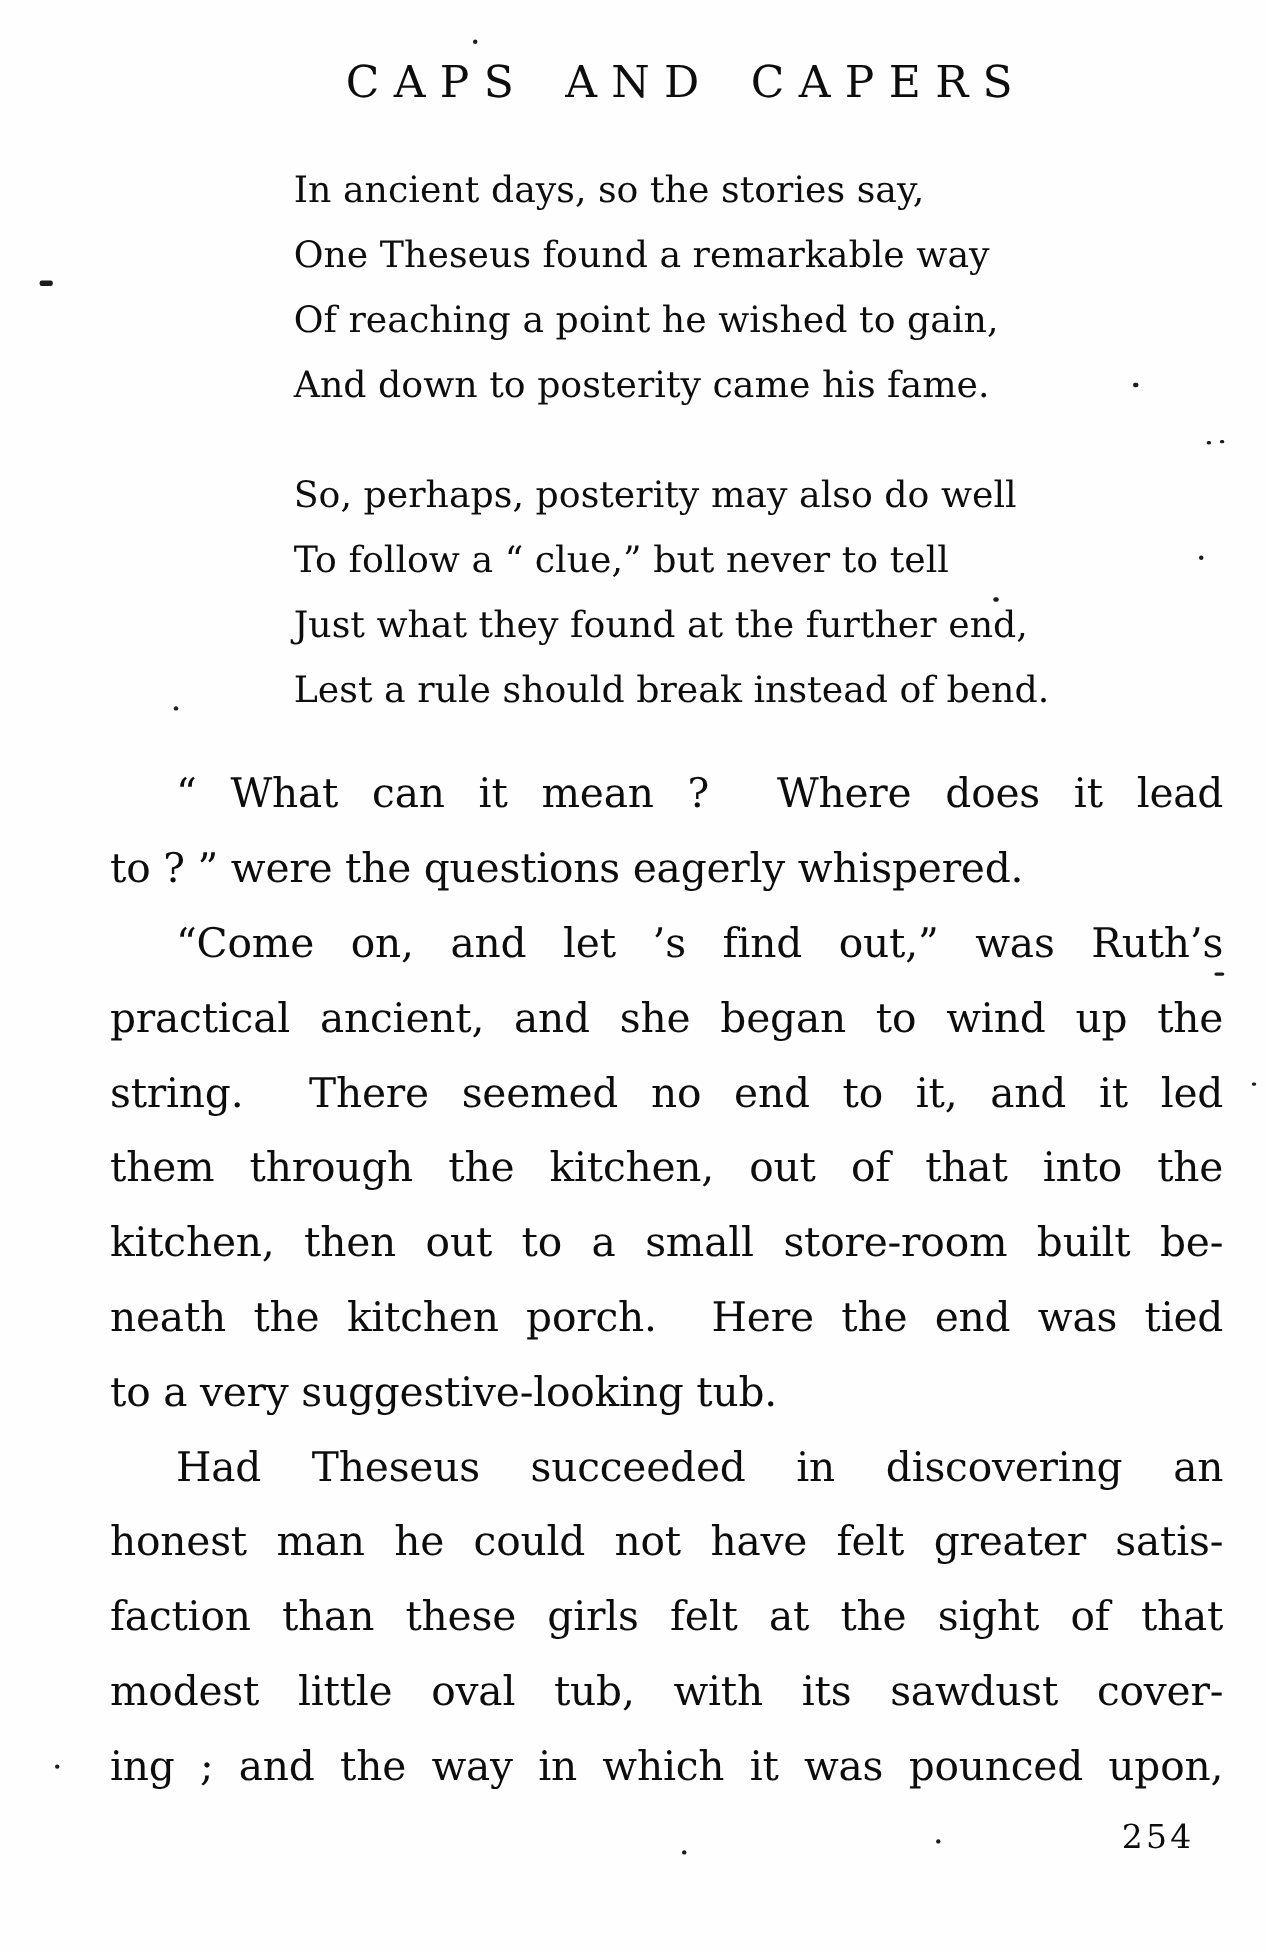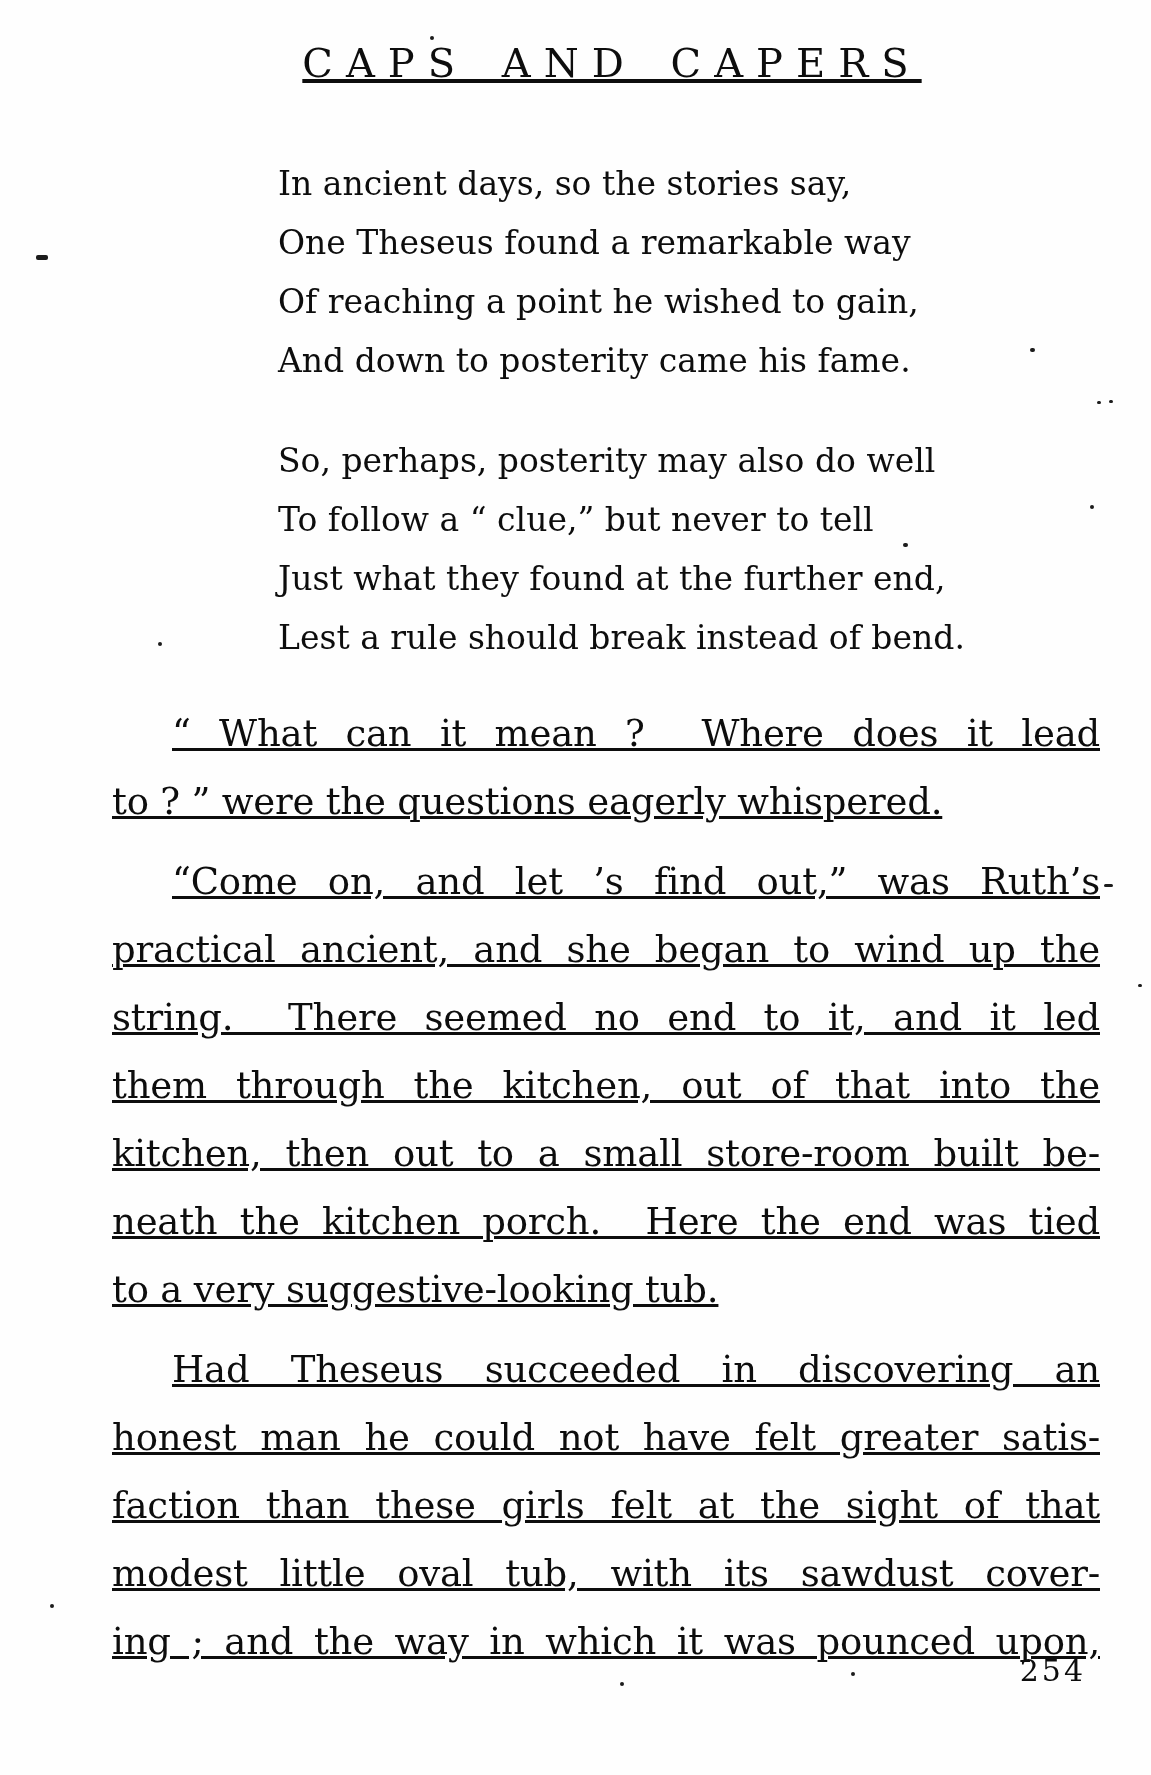--- a/index.html
+++ b/index.html
@@ -14,50 +14,49 @@
     background: #fefefe;
     color: #0d0d0d;
     font-family: "DejaVu Serif", serif;
     overflow: hidden;
   }
   .title {
     position: absolute;
     top: 37px;
     left: 94px;
     width: 1030px;
-    margin: 3px;
+    margin: 15px;
     text-align: center;
     font-size: 40px;
     font-weight: normal;
     letter-spacing: 13px;
     word-spacing: 8px;
     white-space: nowrap;
-    text-decoration: underline;
   }
   .poem {
     position: absolute;
     left: 262px;
     top: 138px;
     width: 760px;
     font-size: 33px;
     line-height: 59px;
   }
-  .stanza { margin: 16px; }
+  .stanza { margin: 5px; }
   .stanza.second { margin-top: 41px; }
   .poem-line { white-space: nowrap; }
   .prose {
     position: absolute;
     left: 100px;
     top: 688px;
     width: 1012px;
     font-size: 37px;
     line-height: 68px;
     letter-spacing: -0.2px;
   }
-  .para { margin: 12px; text-decoration: underline; }
+  .para { margin: 0; }
   .prose-line {
     text-align: justify;
     text-align-last: justify;
   }
   .para .prose-line:first-child { text-indent: 60px; }
   .para.ends .prose-line:last-child { text-align-last: left; }
   .page-number {
     position: absolute;
     top: 1653px;
     left: 56px;

